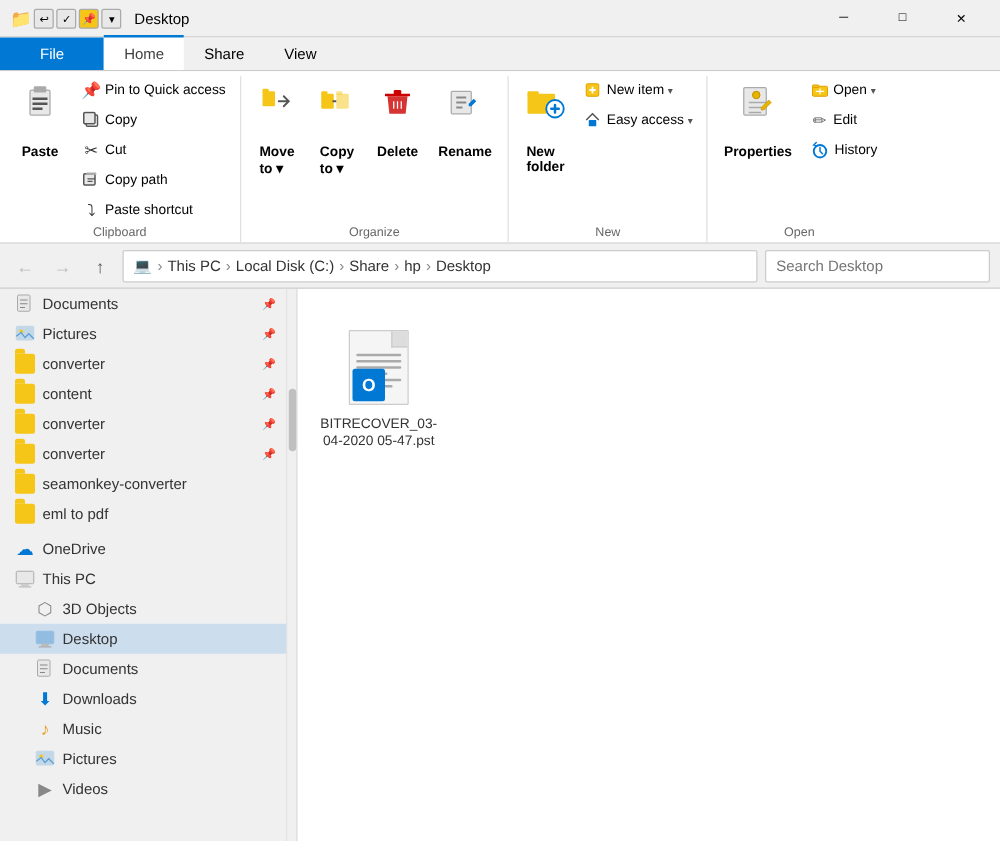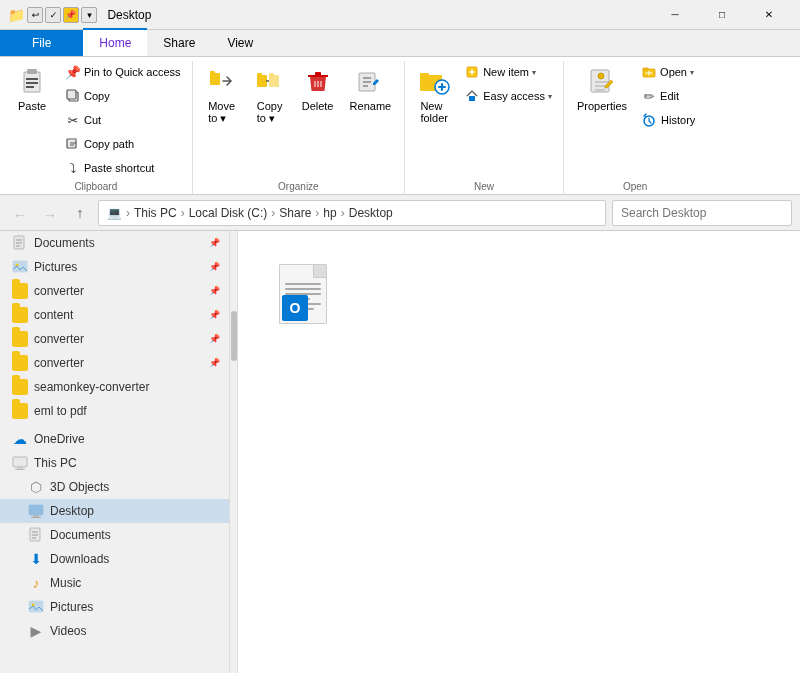--- a/index.html
+++ b/index.html
@@ -29,21 +29,21 @@
     }
     .ribbon-tab {
       padding: 6px 16px;
       cursor: pointer;
       font-size: 12px;
       border: none;
       background: transparent;
     }
     .ribbon-tab.active {
       background: #fff;
-      color: #6d28d9;
+      color: #404040;
       border-top: 2px solid #0078d4;
       margin-top: -2px;
       padding-top: 6px;
     }
     .ribbon-tab.file-tab {
       background: #0078d4;
       color: #fff;
       padding: 6px 32px;
     }
 
@@ -81,21 +81,22 @@
       flex-direction: column;
       align-items: center;
       justify-content: flex-start;
       padding: 4px 6px;
       cursor: pointer;
       border: 1px solid transparent;
       border-radius: 3px;
       min-width: 44px;
       font-size: 11px;
       background: transparent;
-      gap: 2px;
+      gap: 18px;
+      font-weight: bold;
     }
     .ribbon-btn-small {
       display: flex;
       align-items: center;
       padding: 2px 4px;
       cursor: pointer;
       border: 1px solid transparent;
       border-radius: 3px;
       font-size: 11px;
       background: transparent;
@@ -691,16 +692,19 @@
             <div class="pst-line"></div>
             <div class="pst-line"></div>
             <div class="pst-line"></div>
             <div class="pst-line" style="width:70%;"></div>
             <div class="pst-line"></div>
             <div class="pst-line" style="width:80%;"></div>
           </div>
           <div class="pst-badge">O</div>
         </div>
       </div>
+      <span class="file-name">BITRECOVER_03-
+04-2020
+05-47.pst</span>
     </div>
   </div>
 
 </div>
 
 </body></html>

